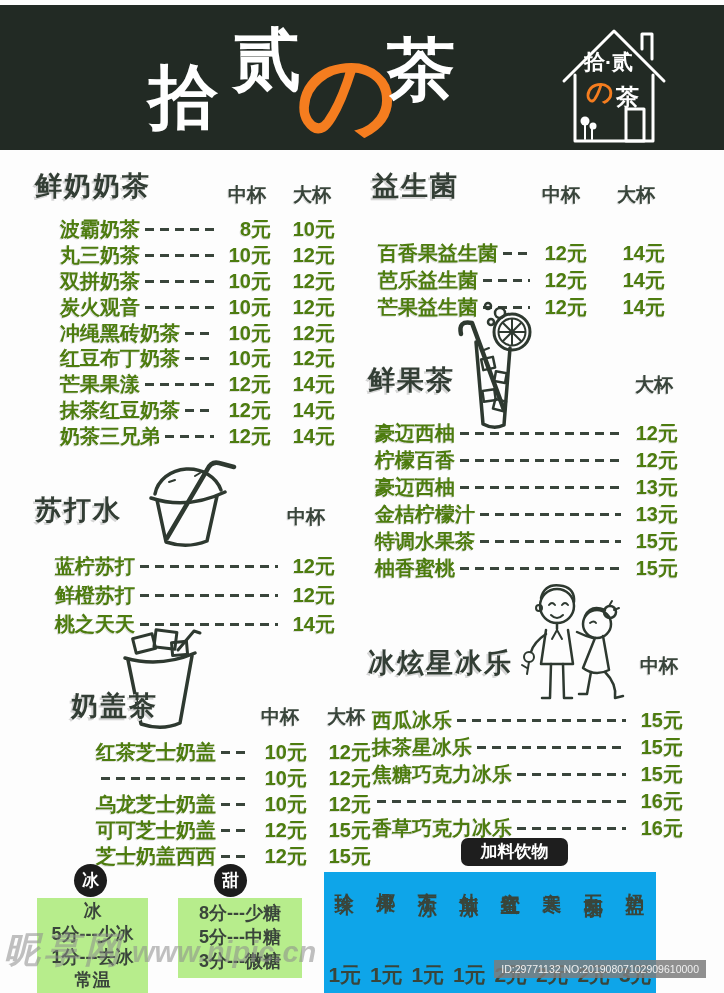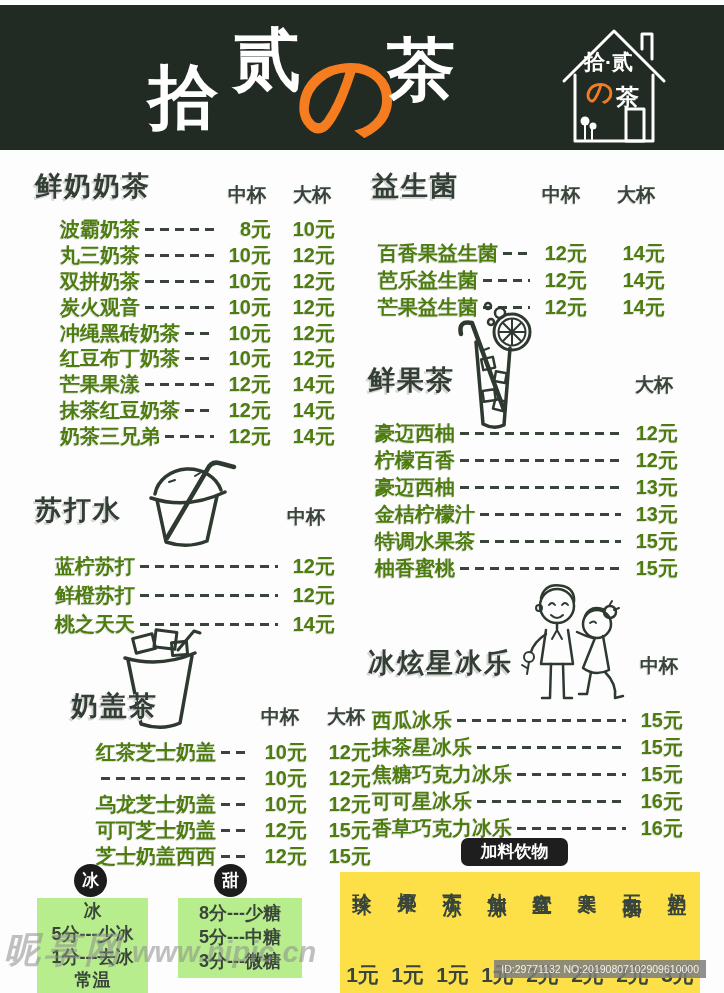--- a/index.html
+++ b/index.html
@@ -32,21 +32,21 @@
       fill:none;stroke:#2e3930;stroke-linecap:round;stroke-linejoin:round;}
   
   .cbadge{position:absolute;width:33px;height:33px;border-radius:50%;background:#1c1c1c;
           color:#fff;font-size:17px;font-weight:bold;line-height:33px;text-align:center;}
   .gpanel{position:absolute;background:#b7ed8c;color:#3a453b;font-weight:bold;
           font-size:18px;text-align:center;}
   .gpanel div{line-height:23px;white-space:nowrap;}
   #addon-badge{position:absolute;left:461px;top:838px;width:107px;height:24px;background:#1e1e1e;
           color:#fff;font-size:17px;font-weight:bold;text-align:center;line-height:24px;
           border-radius:7px;padding:2px 0;}
-  #addon-panel{position:absolute;left:340px;top:872px;width:360px;height:121px;background:#fde047;
+  #addon-panel{position:absolute;left:324px;top:872px;width:332px;height:121px;background:#0ea5e9;
           display:flex;}
   .acol{flex:1;display:flex;flex-direction:column;justify-content:space-between;
         align-items:center;padding:6px 0 4px 0;}
   .aname{writing-mode:vertical-rl;text-orientation:upright;font-size:19px;font-weight:bold;
          color:#39453b;letter-spacing:2px;line-height:1;}
   .aprice{font-size:21px;font-weight:bold;color:#39453b;}
   
   #wm-left{position:absolute;left:4px;top:926px;display:flex;align-items:baseline;gap:8px;
            color:rgba(140,140,140,0.55);font-style:italic;font-weight:bold;pointer-events:none;}
   #wm-left .site{font-size:36px;letter-spacing:4px;}
@@ -345,21 +345,20 @@
           <span class="nm">抹茶星冰乐</span>
           <span class="leader"></span>
           <span class="p one">15元</span>
         </div>
       <div class="row h27">
           <span class="nm">焦糖巧克力冰乐</span>
           <span class="leader"></span>
           <span class="p one">15元</span>
         </div>
       <div class="row h27">
-          <span class="nm">可可星冰乐</span>
           <span class="leader"></span>
           <span class="p one">16元</span>
         </div>
       <div class="row h27">
           <span class="nm">香草巧克力冰乐</span>
           <span class="leader"></span>
           <span class="p one">16元</span>
         </div>
     </div>
   </div>

